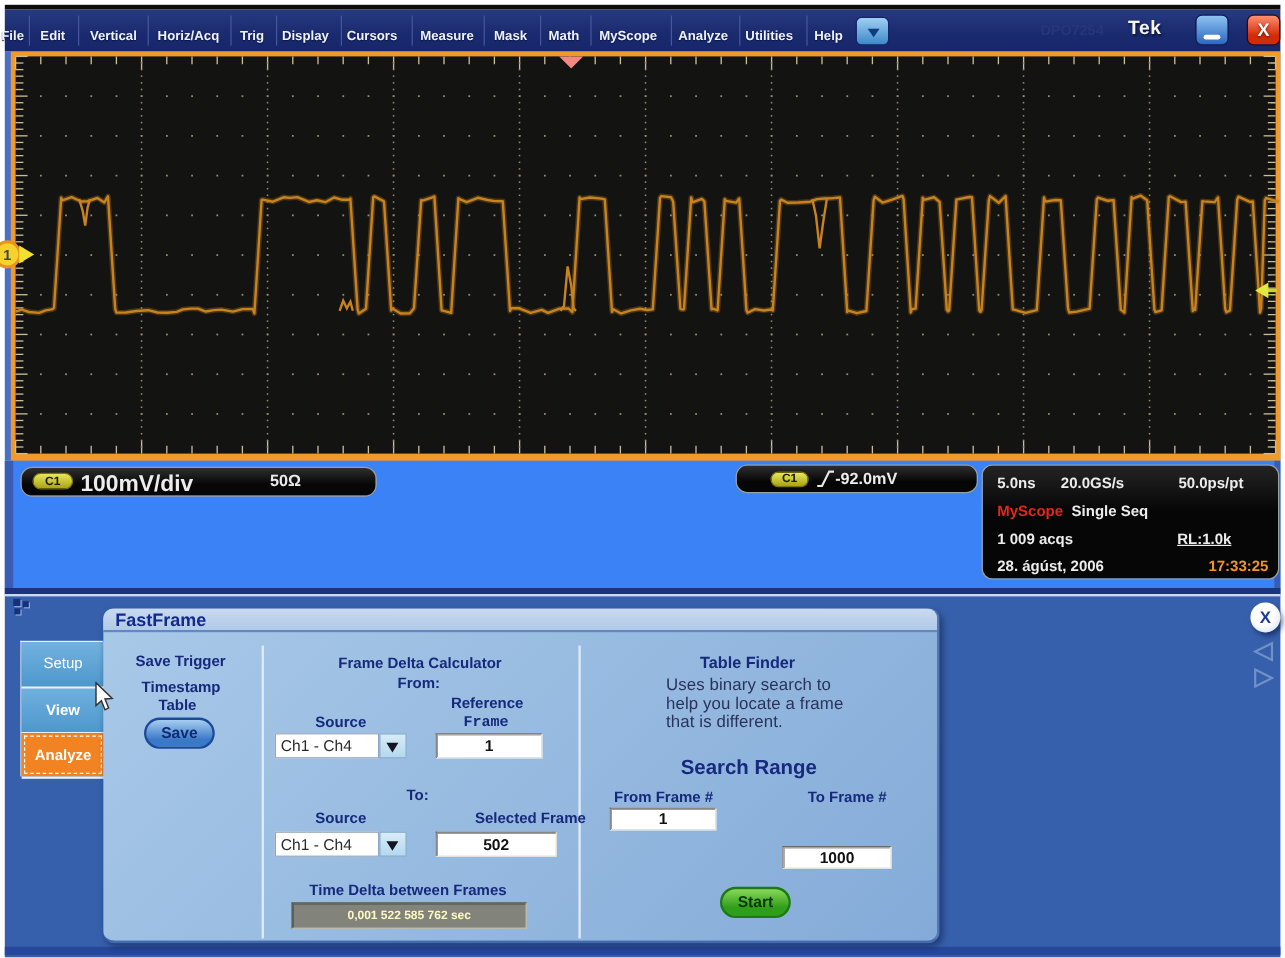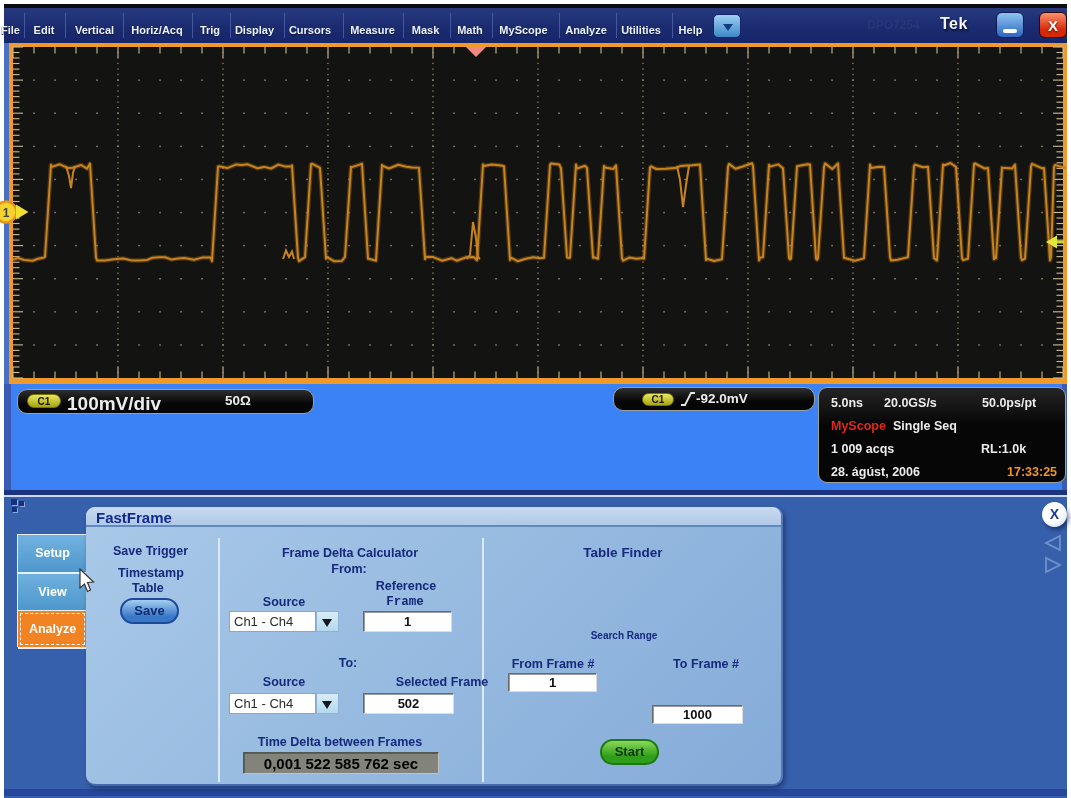--- a/index.html
+++ b/index.html
@@ -1292,21 +1292,21 @@
  <div class="abs" style="left:82px;top:3px;color:#ececec;font-size:13.5px;font-weight:bold;">-92.0mV</div>
 </div>
 
 <div class="abs" style="left:814px;top:3px;width:248px;height:96px;border:1.5px solid #9aa0a0;border-radius:9px;background:linear-gradient(#242424,#060606 40%);color:#ececec;font-size:12.5px;font-weight:bold;">
  <div class="abs" style="left:12px;top:8px;">5.0ns</div>
         <div class="abs" style="left:65px;top:8px;">20.0GS/s</div>
         <div class="abs" style="left:163px;top:8px;">50.0ps/pt</div>
  <div class="abs" style="left:12px;top:31px;color:#e0281c;">MyScope</div>
         <div class="abs" style="left:74px;top:31px;">Single Seq</div>
  <div class="abs" style="left:12px;top:54px;">1 009 acqs</div>
-        <div class="abs" style="left:162px;top:54px;">RL:1.0k</div>
+        <div class="abs" style="left:162px;top:54px;text-decoration:underline;">RL:1.0k</div>
  <div class="abs" style="left:12px;top:77px;">28. ágúst, 2006</div>
         <div class="abs" style="left:188px;top:77px;color:#f09328;">17:33:25</div>
 </div>
 </div>
 
 <div class="abs" style="left:4px;top:490px;width:1063px;height:308px;background:#3760ac;">
  <div class="abs" style="left:0;top:0;width:1063px;height:5px;background:#1c3480;"></div>
  <div class="abs" style="left:0;top:5px;width:1063px;height:2px;background:#ccd8ee;"></div>
  <div class="abs" style="left:0;top:299px;width:1063px;height:7px;background:#27479c;"></div>
 
@@ -1316,21 +1316,21 @@
 
  <div class="abs" style="left:1038px;top:12px;width:25px;height:25px;border-radius:50%;background:radial-gradient(circle at 42% 38%,#ffffff 45%,#c8d8ec);box-shadow:2px 3px 4px rgba(10,20,60,0.55);color:#1a3a9c;font-weight:bold;font-size:14px;text-align:center;line-height:25px;">X</div>
 
  <svg class="abs" style="left:1036px;top:44px" width="24" height="42">
   <polygon points="20,2 20,16 6,9" fill="none" stroke="#6f92c8" stroke-width="1.8"></polygon>
   <polygon points="6,24 6,38 20,31" fill="none" stroke="#6f92c8" stroke-width="1.8"></polygon>
  </svg>
 </div>
 
 <div class="abs" style="left:17px;top:534px;width:69px;height:113px;border-left:1.5px solid #e8f2fc;border-top:1.5px solid #e8f2fc;">
- <div class="abs" style="left:0;top:0;width:69px;height:37px;background:linear-gradient(#72b2e0,#4e97cc);color:#fff;font-weight:bold;font-size:12.5px;text-align:center;line-height:37px;">Setup</div>
+ <div class="abs" style="left:0;top:0;width:69px;height:37px;background:linear-gradient(#72b2e0,#4e97cc);color:#fff;font-weight:normal;font-size:12.5px;text-align:center;line-height:37px;">Setup</div>
  <div class="abs" style="left:0;top:37px;width:69px;height:1.5px;background:#e8f2fc;"></div>
  <div class="abs" style="left:0;top:38.5px;width:69px;height:36px;background:linear-gradient(#6fb0de,#4e97cc);color:#fff;font-weight:bold;font-size:12.5px;text-align:center;line-height:36px;">View</div>
  <div class="abs" style="left:0;top:74.5px;width:69px;height:1px;background:#e8f2fc;"></div>
  <div class="abs" style="left:0;top:75.5px;width:69px;height:36px;background:#f28322;color:#fff;font-weight:bold;font-size:12.5px;text-align:center;line-height:36px;"><div class="abs" style="left:2px;top:2px;right:2px;bottom:2px;border:1.5px dashed #fff;"></div>Analyze</div>
  <div class="abs" style="left:0;top:111.5px;width:69px;height:2px;background:#e8f2fc;"></div>
 </div>
 
 <div class="abs" style="left:86px;top:507px;width:697px;height:279px;border-radius:9px 9px 10px 10px;background:linear-gradient(135deg,#a9c9e8,#84abd8);box-shadow:2px 3px 5px rgba(10,25,70,0.5);border-right:2px solid #5577b8;border-bottom:2px solid #446aae;">
  <div class="abs" style="left:0;top:0;width:695px;height:20px;border-radius:9px 9px 0 0;background:linear-gradient(#c9daf0,#b0c9e8);border-bottom:2px solid #6288c0;"></div>
  <div class="abs" style="left:10px;top:2px;font-size:15px;font-weight:bold;color:#122a90;">FastFrame</div>
@@ -1353,26 +1353,27 @@
         <div class="abs" style="left:5px;top:7px;width:0;height:0;border-left:5.5px solid transparent;border-right:5.5px solid transparent;border-top:8px solid #15151f;"></div>
       </div>
  <div class="inp" style="left:277px;top:104px;width:89px;height:21px;">1</div>
  <div class="lbl" style="left:262px;top:149px;transform:translateX(-50%);">To:</div>
  <div class="lbl" style="left:198px;top:168px;transform:translateX(-50%);">Source</div>
  <div class="lbl" style="left:320px;top:168px;transform:translateX(-50%);margin-left:36px;">Selected Frame</div>
  <div class="abs" style="left:143px;top:186px;width:87px;height:21px;background:#fff;border:1px solid #93a5bd;font-size:13px;color:#2a2a2a;line-height:19px;padding-left:4px;">Ch1 - Ch4</div>
  <div class="abs" style="left:230px;top:186px;width:23px;height:21px;background:linear-gradient(#d8ecf8,#b4d8ee);border:1px solid #8fb2d4;">
         <div class="abs" style="left:5px;top:7px;width:0;height:0;border-left:5.5px solid transparent;border-right:5.5px solid transparent;border-top:8px solid #15151f;"></div>
       </div>
- <div class="inp" style="left:277px;top:186px;width:91px;height:21px;">502</div>
+ <div class="inp" style="left:277px;top:186px;width:101px;height:21px;">502</div>
  <div class="lbl" style="left:254px;top:228px;transform:translateX(-50%);">Time Delta between Frames</div>
- <div class="abs" style="left:157px;top:245px;width:196px;height:22px;background:#82837a;border:1px solid #55564e;border-bottom-color:#c4c4bc;border-right-color:#c4c4bc;box-shadow:inset 1px 1px 0 #5e5f56;color:#000000;font-weight:bold;font-size:15px;text-align:center;line-height:21px;">0,001 522 585 762 sec</div>
+ <div class="abs" style="left:157px;top:245px;width:196px;height:22px;background:#82837a;border:1px solid #55564e;border-bottom-color:#c4c4bc;border-right-color:#c4c4bc;box-shadow:inset 1px 1px 0 #5e5f56;color:#fef9c3;font-weight:bold;font-size:10px;text-align:center;line-height:21px;">0,001 522 585 762 sec</div>
 
  <div class="lbl" style="left:537px;top:38px;transform:translateX(-50%);font-size:13.5px;">Table Finder</div>
- <div class="lbl" style="left:538px;top:123px;transform:translateX(-50%);font-size:10px;text-align:right;">Search Range</div>
+ <div class="abs" style="left:469px;top:56px;font-size:14px;color:#29325a;line-height:15.6px;letter-spacing:0.1px;">Uses binary search to<br>help you locate a frame<br>that is different.</div>
+ <div class="lbl" style="left:538px;top:123px;transform:translateX(-50%);font-size:17px;text-align:right;">Search Range</div>
  <div class="lbl" style="left:467px;top:150px;transform:translateX(-50%);">From Frame #</div>
  <div class="lbl" style="left:620px;top:150px;transform:translateX(-50%);">To Frame #</div>
  <div class="inp" style="left:422px;top:166px;width:89px;height:19px;line-height:17px;">1</div>
  <div class="inp" style="left:566px;top:166px;width:91px;height:19px;line-height:17px;margin-top:32px;">1000</div>
  <div class="abs" style="left:514px;top:232px;width:59px;height:26px;border-radius:13px;background:linear-gradient(#8ad858,#2f9e1a 70%);border:2px solid #1d7a10;color:#0a3804;font-weight:bold;font-size:13px;text-align:center;line-height:22px;">Start</div>
 </div>
 
 <svg class="abs" style="left:77px;top:568px" width="20" height="28">
 <path d="M3,1 L3,20 L7.5,16 L10.5,23.5 L13.5,22 L10.5,14.5 L16.5,14 Z" fill="#fff" stroke="#333" stroke-width="1.2"></path>
 </svg>

